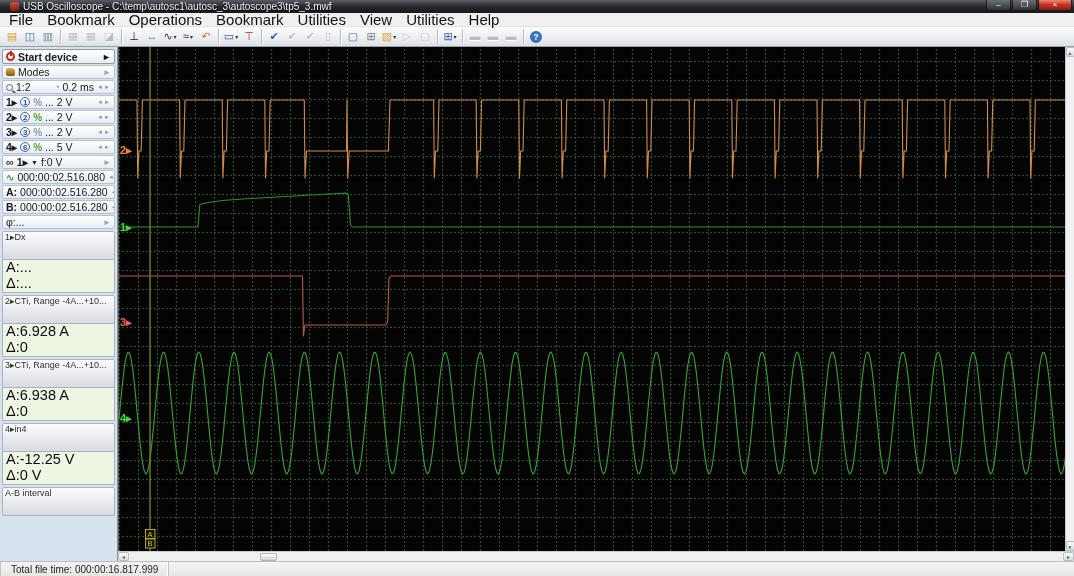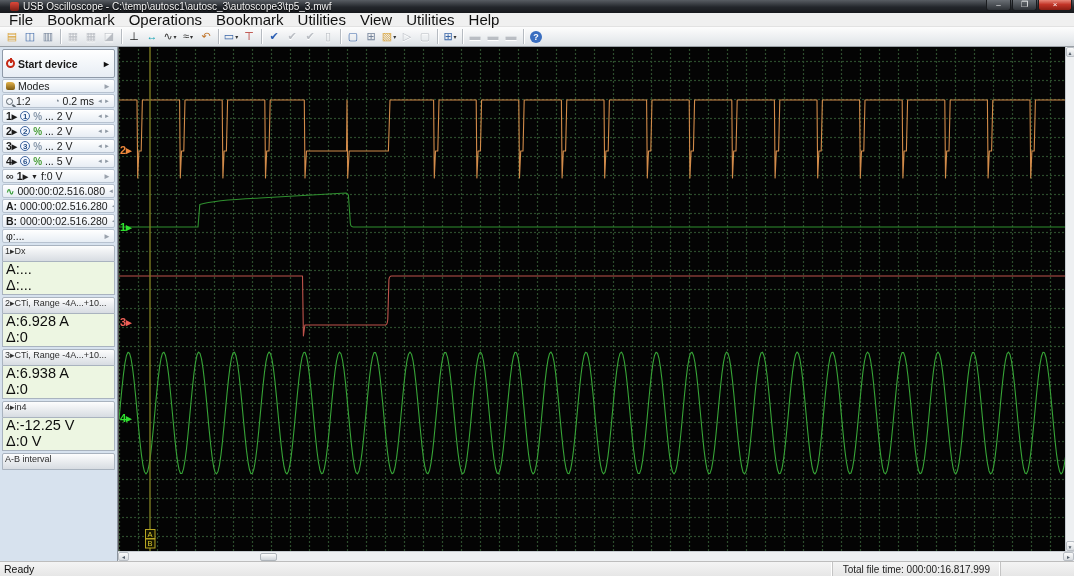--- a/index.html
+++ b/index.html
@@ -36,21 +36,21 @@
   .modes-ic{width:9px;height:8px;background:linear-gradient(#e3b34c,#7d5a14);border-radius:2px 4px 2px 2px;flex:0 0 auto}
   .mag{width:7px;height:7px;border:1.5px solid #5c666f;border-radius:50%;position:relative;flex:0 0 auto}
   .mag::after{content:"";position:absolute;width:4px;height:1.5px;background:#5c666f;left:5px;top:6px;transform:rotate(40deg)}
   .clock-ic{font-size:9px;color:#7d8894;flex:0 0 auto}
   .cnum{width:10px;height:10px;border:1px solid #3f66a0;border-radius:50%;background:#f4f8ff;color:#274f86;font-size:8px;line-height:9px;text-align:center;font-weight:bold;flex:0 0 auto}
   .coup{font-size:10px;font-weight:bold;flex:0 0 auto}
   .binoc{font-size:11px;font-weight:bold;color:#333;line-height:10px;flex:0 0 auto}
   .trigdn{font-size:7px;color:#222;flex:0 0 auto}
   .wave-ic{color:#3a9e3a;font-size:10px;font-weight:bold;flex:0 0 auto}
   .panel{margin:2px 2px 0}
-  .phead{background:linear-gradient(#fdfdfd,#d7dce2);border:1px solid #a9b3bf;border-radius:2px 2px 0 0;font-size:9px;height:17px;line-height:10px;padding:0 2px;color:#2e2e2e;white-space:nowrap;overflow:hidden}
+  .phead{background:linear-gradient(#fdfdfd,#d7dce2);border:1px solid #a9b3bf;border-radius:2px 2px 0 0;font-size:9px;height:29px;line-height:10px;padding:0 2px;color:#2e2e2e;white-space:nowrap;overflow:hidden}
   .pbody{background:#edf6e2;border:1px solid #a9b3bf;border-top:none;padding:0 3px 1px;color:#0d0d0d}
   .pline{font-size:14.5px;line-height:15.5px;white-space:nowrap;overflow:hidden}
   
   .rightcol{display:flex;flex-direction:column;flex:1}
   .scope-row{display:flex;height:504px}
   .scope{position:relative;width:947px;height:504px;background-color:#040404;overflow:hidden;border-left:1px solid #555;
     background-image:
       radial-gradient(circle,#2c4c2c 0.8px,transparent 1.15px),
       radial-gradient(circle,#2c4c2c 0.8px,transparent 1.15px);
     background-size:19px 4px,4px 19px;background-position:10px 5px,10px 5px}
@@ -186,21 +186,21 @@
     </div>
     <div class="tsep"></div>
     <div class="tbtn round">
       <span class="tglyph" style="color: rgb(255, 255, 255);">?</span>
     </div>
   </div>
 
 <div class="main">
 
   <div class="sidebar">
-    <div class="srow" style="height:29px;border-color:#8f9aa8">
+    <div class="srow" style="height:15px;border-color:#8f9aa8">
       <span class="pwr">
           <b></b>
         </span>
       <b class="grow">Start device</b>
       <span class="chev black">►</span>
     </div>
     <div class="srow">
       <span class="modes-ic"></span>
       <span class="grow">Modes</span>
       <span class="chev">►</span>
@@ -329,18 +329,17 @@
     </div>
     <div class="hscroll">
       <div class="hbtn">◄</div>
       <div class="hthumb"></div>
       <div class="hbtn right">►</div>
     </div>
   </div>
 </div>
 
 <div class="statusbar">
-  <span class="lead">Ready</span>
   <div class="ssec">
     <span>Total file time: 000:00:16.817.999</span>
   </div>
   <div class="ssec tail"></div>
 </div>
 
 </body></html>

